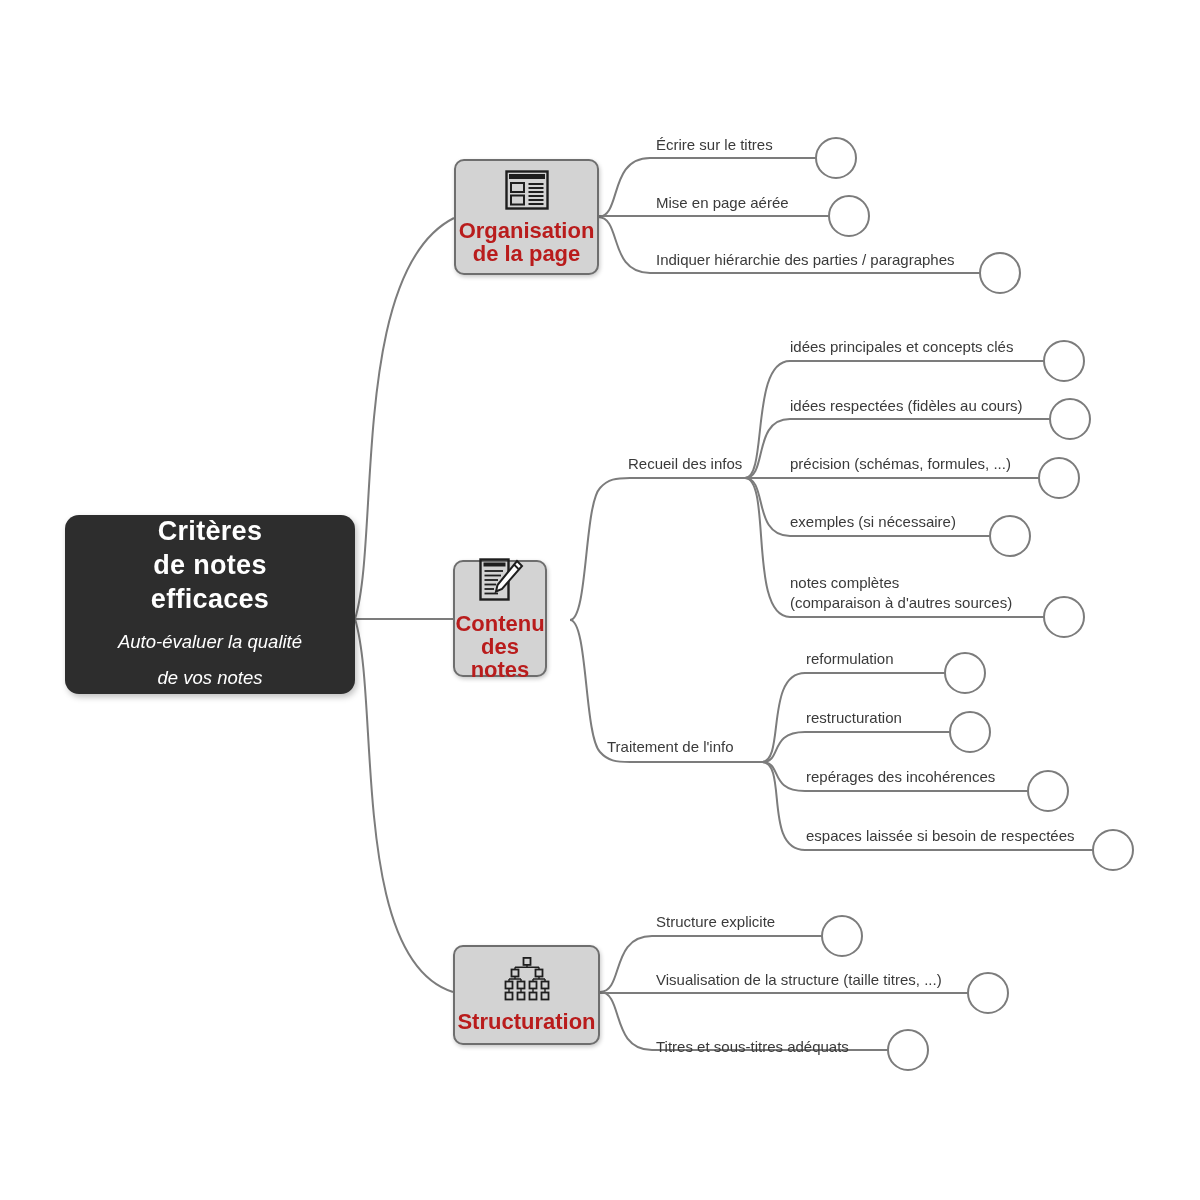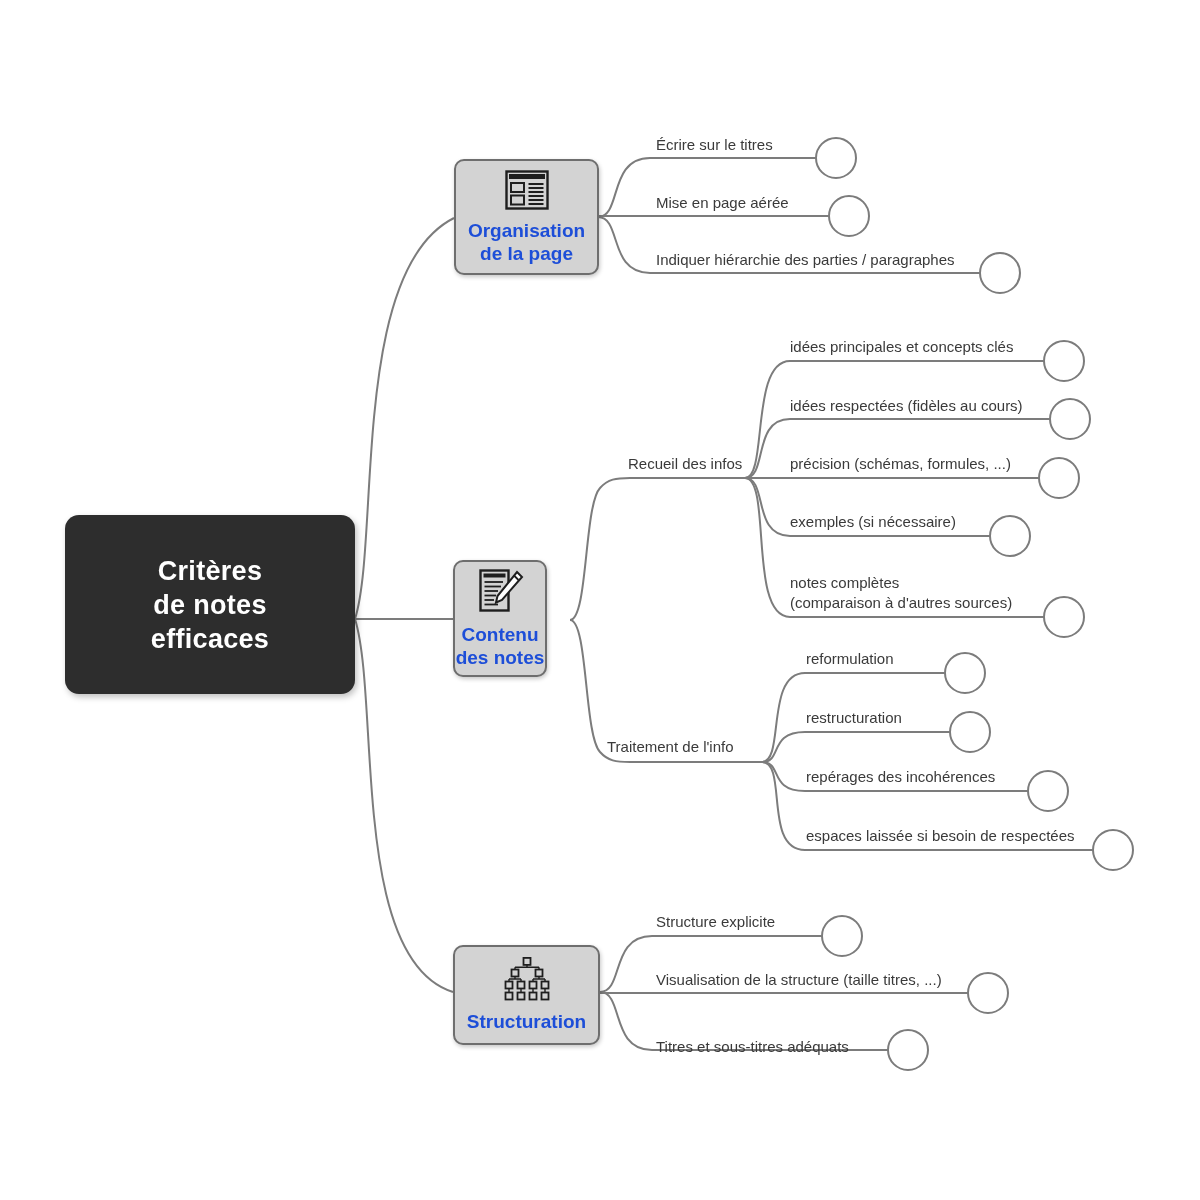--- a/index.html
+++ b/index.html
@@ -18,21 +18,21 @@
   .central-title{font-size:27px;line-height:34px;font-weight:600;text-align:center;letter-spacing:.3px;}
   .central-subtitle{font-size:18.5px;line-height:36px;font-style:italic;text-align:center;margin-top:8px;font-weight:400;}
   .branch-box{
     position:absolute;z-index:2;background:#d3d3d3;border:2px solid #6e6e6e;border-radius:10px;
     display:flex;flex-direction:column;align-items:center;justify-content:center;
     box-shadow:1px 2px 4px rgba(0,0,0,0.22);box-sizing:border-box;
   }
   #branch-box-organisation{left:454px;top:159px;width:145px;height:116px;}
   #branch-box-contenu{left:453px;top:560px;width:94px;height:117px;}
   #branch-box-structuration{left:453px;top:945px;width:147px;height:100px;}
-  .branch-label{font-size:19px;line-height:23px;font-weight:bold;color:#1d4ed8;text-align:center;}
+  .branch-label{font-size:22px;line-height:23px;font-weight:bold;color:#b91c1c;text-align:center;}
   .branch-icon{margin-bottom:5px;}
   .leaf-label,.subnode-label{
     position:absolute;z-index:2;font-size:15px;line-height:20px;color:#3a3a3a;white-space:nowrap;
   }
 </style>
 </head>
 <body>
 
 <svg id="connector-layer" width="1200" height="1200" viewBox="0 0 1200 1200">
   <g stroke="#7c7c7c" stroke-width="2" fill="none">
@@ -80,20 +80,24 @@
     <circle cx="988" cy="993" r="20"></circle>
     <circle cx="908" cy="1050" r="20"></circle>
   </g>
 </svg>
 
 <div class="central-box">
   <div class="central-title">
     <div>Critères</div>
     <div>de notes</div>
     <div>efficaces</div>
+  </div>
+  <div class="central-subtitle">
+    <div>Auto-évaluer la qualité</div>
+    <div>de vos notes</div>
   </div>
 </div>
 
 <div class="branch-box" id="branch-box-organisation">
   <span class="branch-icon">
     <svg width="44" height="40" viewBox="0 0 44 40">
       <rect x="1.5" y="1.5" width="41" height="37" fill="none" stroke="#1e1e1e" stroke-width="2.4"></rect>
       <rect x="4" y="4" width="36" height="5" fill="#1e1e1e"></rect>
       <rect x="6" y="13" width="13" height="9" fill="none" stroke="#1e1e1e" stroke-width="2"></rect>
       <rect x="6" y="25.5" width="13" height="9" fill="none" stroke="#1e1e1e" stroke-width="2"></rect>

